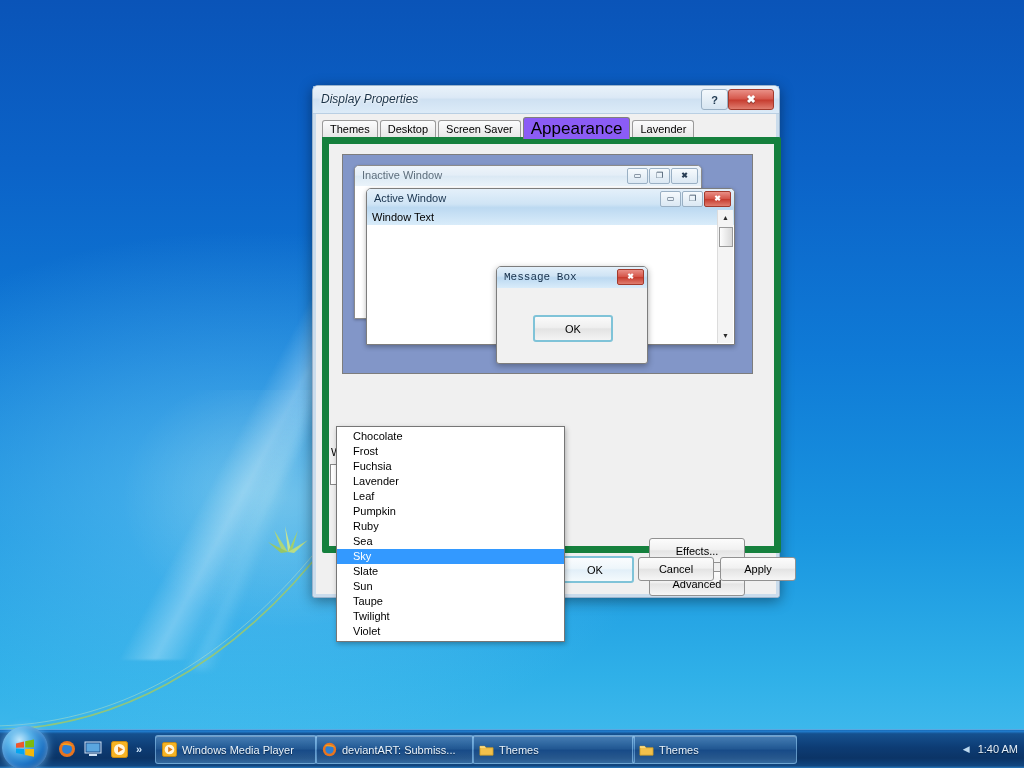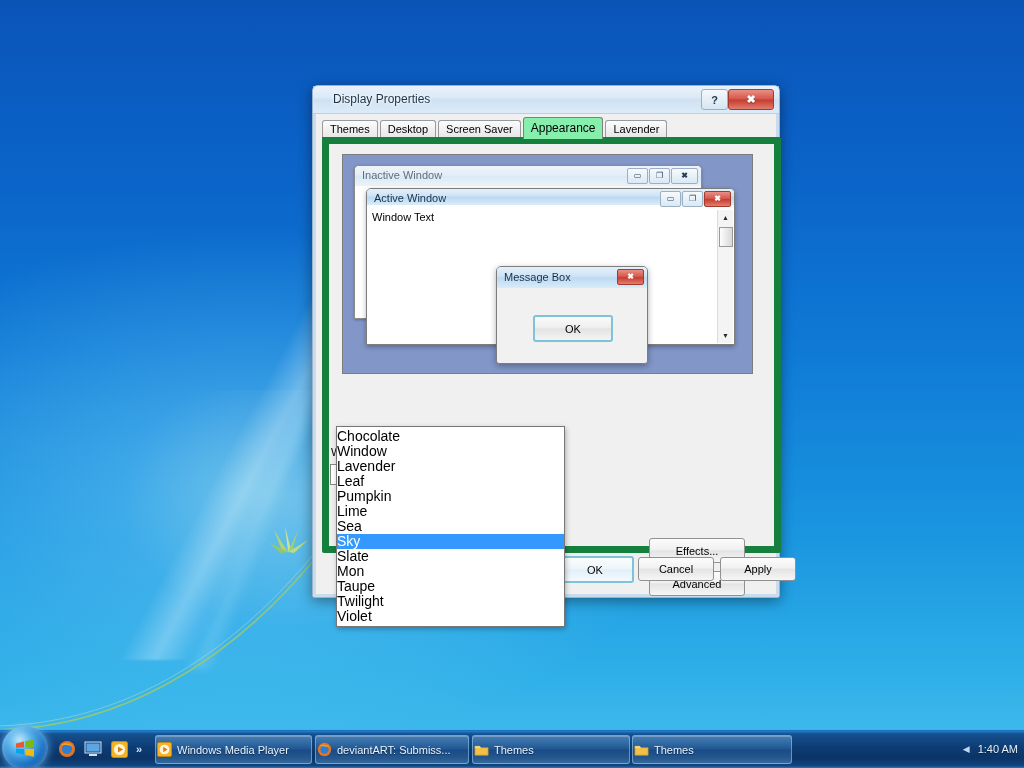--- a/index.html
+++ b/index.html
@@ -76,24 +76,25 @@
   }
   #titlebar {
     position: relative;
     height: 27px;
     background: linear-gradient(to bottom, #e9f2fa 0%, #dce9f6 42%, #cfe1f2 50%, #dcebf8 100%);
     border-radius: 5px 5px 0 0;
     border-bottom: 1px solid #b9cfe3;
   }
   #title-text {
     position: absolute;
-    left: 20px; top: 6px;
+    left: 8px; top: 6px;
     font-size: 12px;
     color: #1b3348;
     text-shadow: 0 0 3px #fff, 0 0 5px #fff;
+    font-style: italic;
   }
   .capbtn {
     position: absolute;
     top: 3px;
     height: 19px;
     border: 1px solid #9ab0c4;
     border-radius: 3px;
     display: flex;
     align-items: center;
     justify-content: center;
@@ -130,23 +131,23 @@
     background: linear-gradient(to bottom, #fbfcfd, #e6e6e6);
     border: 1px solid #9a9a9a;
     border-bottom: none;
     border-radius: 3px 3px 0 0;
     color: #000;
     white-space: nowrap;
   }
   .tab.active {
     height: 21px;
     line-height: 21px;
-    background: #86efac;
+    background: #8b5cf6;
     border-color: #7f7f7f;
-    font-size: 12px;
+    font-size: 17px;
     position: relative;
     z-index: 3;
     margin-bottom: -1px;
     text-align: right;
   }
   #tabpage {
     position: absolute;
     left: 9px; top: 51px;
     width: 445px; height: 402px;
     background: #f0f0f0;
@@ -186,21 +187,21 @@
   #pv-active {
     position: absolute;
     left: 23px; top: 33px;
     width: 367px; height: 155px;
     background: #ffffff;
     border: 1px solid #7d7d7d;
     border-radius: 5px 5px 0 0;
     box-shadow: 0 2px 5px rgba(0,0,0,0.3);
   }
   .pv-title-active {
-    height: 16px;
+    height: 36px;
     background: linear-gradient(to bottom, #e4f0fa 0%, #cfe4f5 42%, #bcd9f1 52%, #d9ecfa 100%);
     border-radius: 4px 4px 0 0;
     position: relative;
   }
   .pv-title-active .pvlbl {
     position: absolute; left: 7px; top: 3px;
     font-size: 11px; color: #16304b;
   }
   .pv-btns {
     position: absolute; right: 3px; top: 2px;
@@ -266,21 +267,21 @@
     box-shadow: 0 2px 6px rgba(0,0,0,0.32);
   }
   .pv-mb-title {
     height: 21px;
     background: linear-gradient(to bottom, #e4f0fa 0%, #cfe4f5 42%, #bcd9f1 52%, #d9ecfa 100%);
     border-radius: 4px 4px 0 0;
     position: relative;
   }
   .pv-mb-title .pvlbl {
     position: absolute; left: 7px; top: 4px;
-    font-size: 11px; color: #16304b;
+    font-size: 11px; color: #16304b; font-family: Liberation Mono, monospace;
   }
   #pv-ok {
     position: absolute;
     left: 36px; top: 48px;
     width: 76px; height: 23px;
     background: linear-gradient(to bottom, #fafafa 0%, #efefef 45%, #e3e3e3 52%, #f4f4f4 100%);
     border: 2px solid #7fc3d8;
     border-radius: 3px;
     display: flex; align-items: center; justify-content: center;
     font-size: 11px;
@@ -321,22 +322,22 @@
     background: #ffffff;
     border: 1px solid #767676;
     box-sizing: border-box;
     z-index: 60;
     box-shadow: 1px 2px 5px rgba(0,0,0,0.28);
     padding: 2px 0 2px 0;
   }
   .dl-item {
     height: 15px;
     line-height: 15px;
-    padding-left: 0;
-    font-size: 14px;
+    padding-left: 16px;
+    font-size: 11px;
     color: #000;
     white-space: nowrap;
   }
   .dl-item.sel {
     background: #3399ff;
     color: #ffffff;
   }
 
   
   .btn {
@@ -417,20 +418,21 @@
   }
   .tb-item {
     position: absolute;
     top: 5px;
     height: 27px;
     background: linear-gradient(to bottom, rgba(140,195,240,0.42) 0%, rgba(70,140,205,0.36) 48%, rgba(40,100,170,0.40) 52%, rgba(120,180,230,0.36) 100%);
     border: 1px solid rgba(150,205,245,0.55);
     border-radius: 3px;
     display: flex;
     align-items: center;
+    padding-left: 5px;
     color: #e9f4fd;
     font-size: 11px;
     box-shadow: inset 0 1px 0 rgba(255,255,255,0.25);
     overflow: hidden;
   }
   .tb-icon {
     width: 16px; height: 16px;
     margin-right: 5px;
     flex: 0 0 16px;
     display: flex; align-items: center; justify-content: center;
@@ -546,29 +548,30 @@
       <div class="btn" id="btn-advanced">Advanced</div>
     </div>
 
     <div id="btn-ok">OK</div>
     <div class="btn" id="btn-cancel">Cancel</div>
     <div class="btn" id="btn-apply">Apply</div>
   </div>
 
   <div id="droplist">
     <div class="dl-item">Chocolate</div>
-    <div class="dl-item">Window</div>
+    <div class="dl-item">Frost</div>
+    <div class="dl-item">Fuchsia</div>
     <div class="dl-item">Lavender</div>
     <div class="dl-item">Leaf</div>
     <div class="dl-item">Pumpkin</div>
-    <div class="dl-item">Lime</div>
+    <div class="dl-item">Ruby</div>
     <div class="dl-item">Sea</div>
     <div class="dl-item sel">Sky</div>
     <div class="dl-item">Slate</div>
-    <div class="dl-item">Mon</div>
+    <div class="dl-item">Sun</div>
     <div class="dl-item">Taupe</div>
     <div class="dl-item">Twilight</div>
     <div class="dl-item">Violet</div>
   </div>
 
   <div id="taskbar">
     <div id="start-orb">
       <svg width="22" height="22" viewBox="0 0 22 22">
         <path d="M2 6.4 L10 4.6 L10 10.4 L2 10.8 Z" fill="#f25022" opacity="0.95"></path>
         <path d="M11.2 4.3 L20 2.4 L20 10.2 L11.2 10.4 Z" fill="#7fba00" opacity="0.95"></path>

